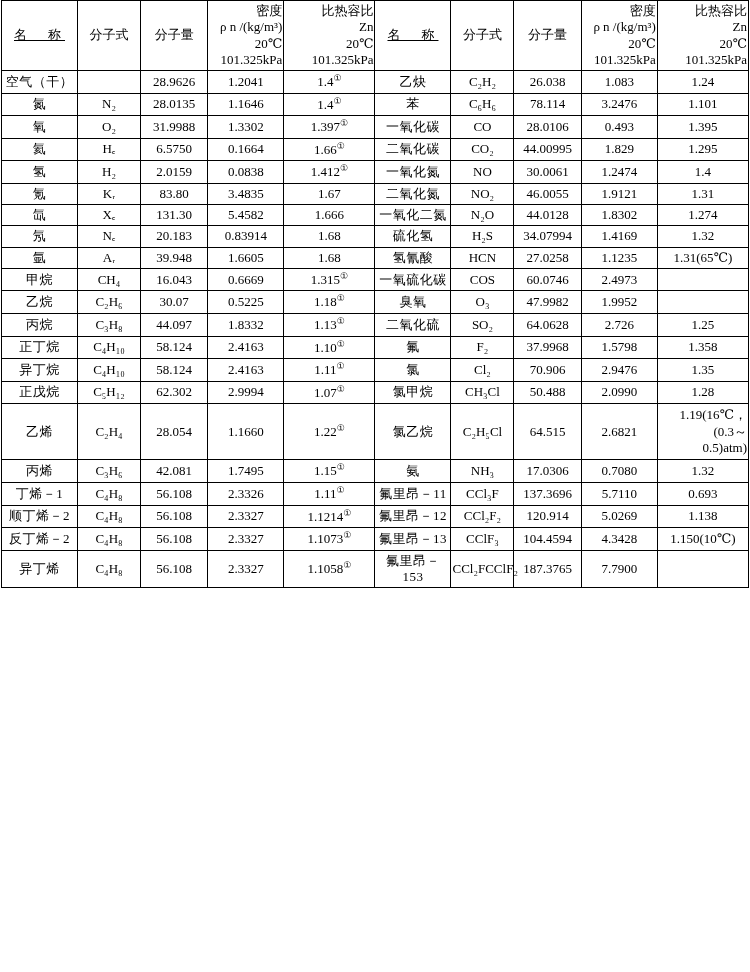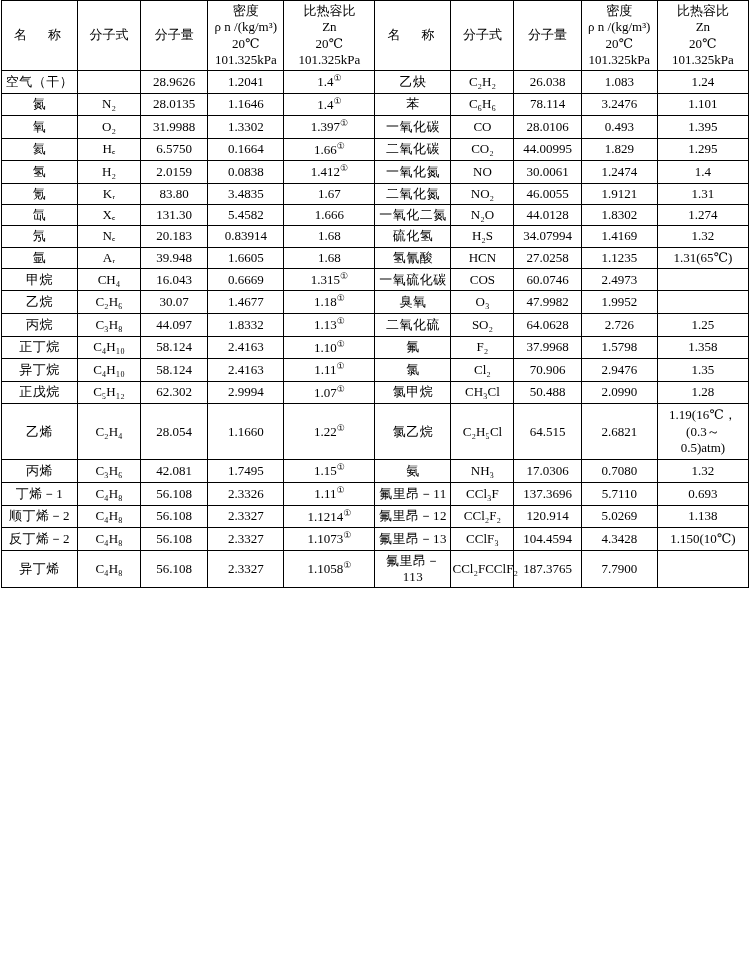--- a/index.html
+++ b/index.html
@@ -29,26 +29,28 @@
     line-height: 1.25;
     font-weight: normal;
   }
   thead td {
     font-size: 13px;
     padding: 4px 1px;
   }
   .hdr-line {
     display: block;
     white-space: nowrap;
+    text-align: right;
   }
   .name-cell {
     letter-spacing: 0.5px;
   }
   .hdr-name {
     letter-spacing: 4px;
+    text-decoration: underline;
   }
   .sup {
     font-size: 9px;
     vertical-align: super;
   }
   .tall-cell {
     height: 56px;
   }
   .multi {
     line-height: 1.3;
@@ -228,21 +230,21 @@
         <td class="name-cell">一氧硫化碳</td>
         <td>COS</td>
         <td>60.0746</td>
         <td>2.4973</td>
         <td></td>
       </tr>
       <tr>
         <td class="name-cell">乙烷</td>
         <td>C₂H₆</td>
         <td>30.07</td>
-        <td>1.4677</td>
+        <td>0.5225</td>
         <td>1.18<span class="sup">①</span></td>
         <td class="name-cell">臭氧</td>
         <td>O₃</td>
         <td>47.9982</td>
         <td>1.9952</td>
         <td></td>
       </tr>
       <tr>
         <td class="name-cell">丙烷</td>
         <td>C₃H₈</td>
@@ -354,20 +356,20 @@
         <td>104.4594</td>
         <td>4.3428</td>
         <td>1.150(10℃)</td>
       </tr>
       <tr>
         <td class="name-cell">异丁烯</td>
         <td>C₄H₈</td>
         <td>56.108</td>
         <td>2.3327</td>
         <td>1.1058<span class="sup">①</span></td>
-        <td class="name-cell">氟里昂－113</td>
+        <td class="name-cell">氟里昂－153</td>
         <td>CCl₂FCClF₂</td>
         <td>187.3765</td>
         <td>7.7900</td>
         <td></td>
       </tr>
     </tbody>
 </table>
 
 </body></html>

